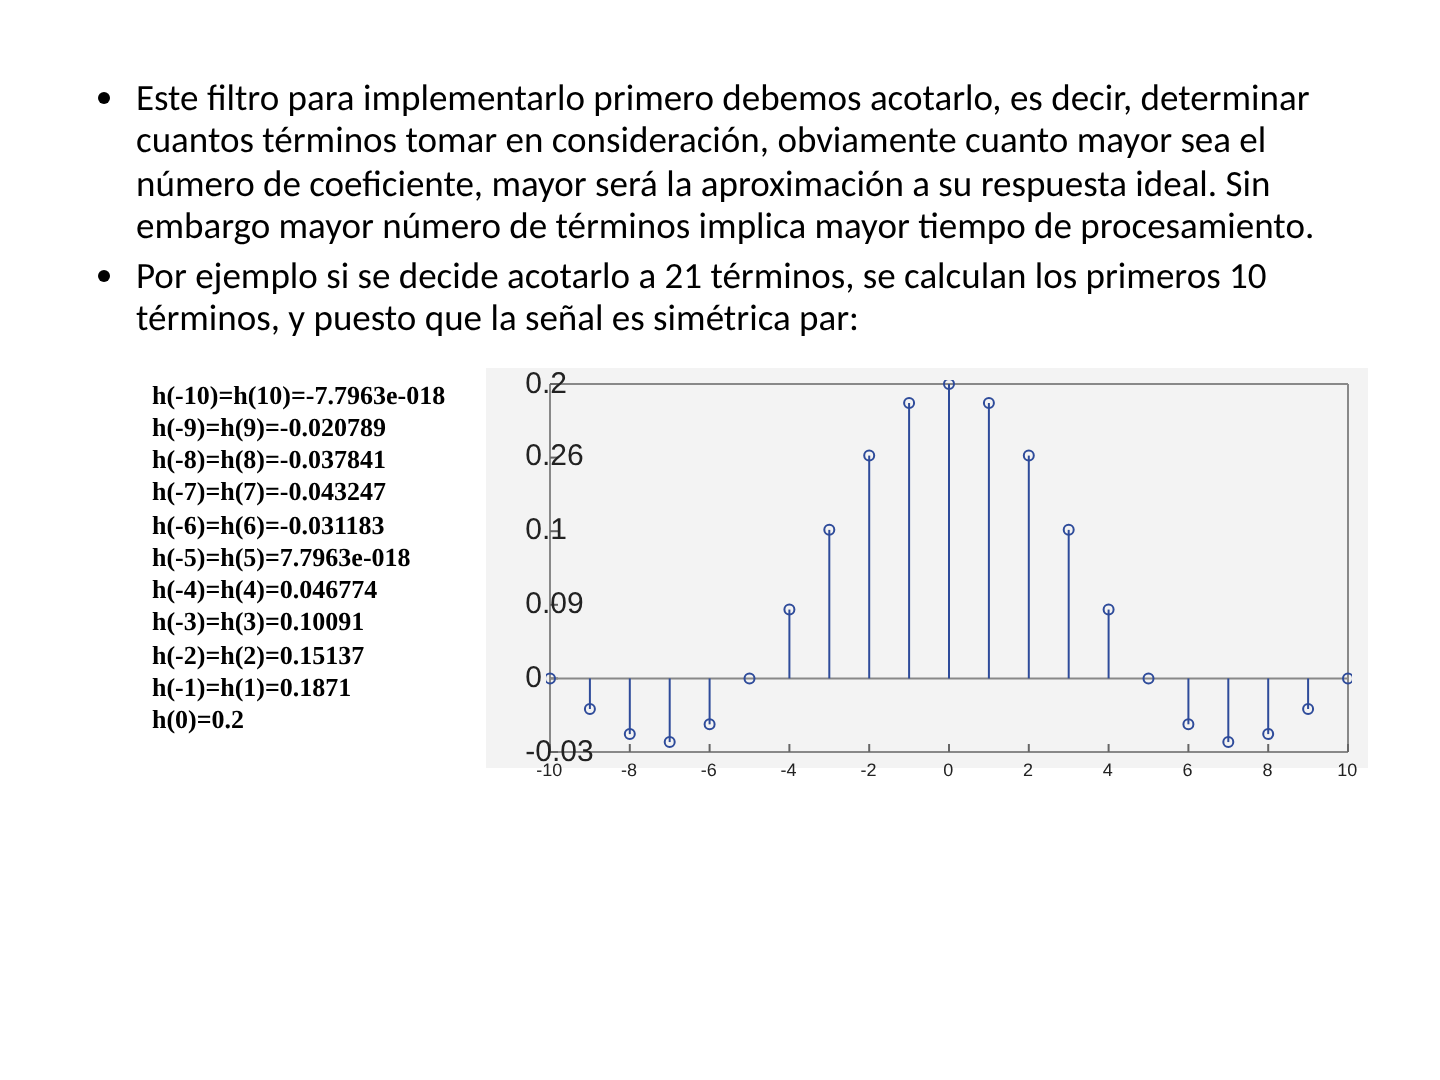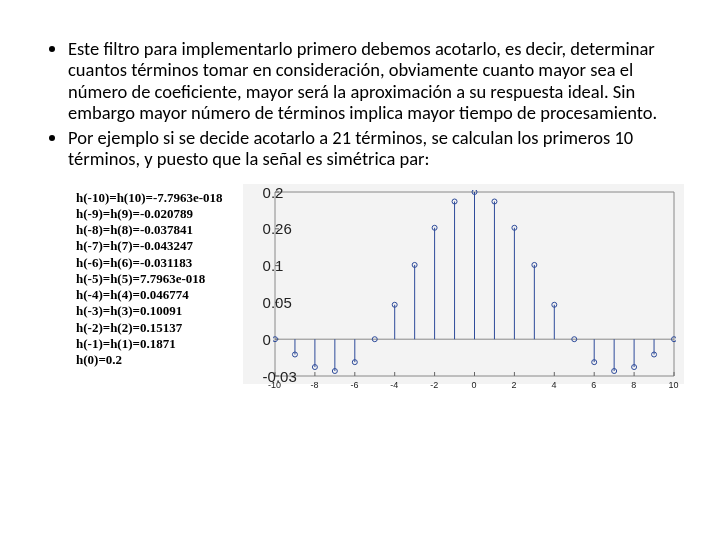--- a/index.html
+++ b/index.html
@@ -148,21 +148,21 @@
               <line x1="361.1" y1="149.20000000000002" x2="361.1" y2="177.05097600000002"></line>
               <circle cx="361.1" cy="177.05097600000002" r="2.5"></circle>
               <line x1="381.04999999999995" y1="149.20000000000002" x2="381.04999999999995" y2="164.500704"></line>
               <circle cx="381.04999999999995" cy="164.500704" r="2.5"></circle>
               <line x1="401" y1="149.20000000000002" x2="401" y2="149.20000000000002"></line>
               <circle cx="401" cy="149.20000000000002" r="2.5"></circle>
             </g>
           </svg>
       <div class="ytick" style="top: 186px;">-0.03</div>
           <div class="ytick" style="top: 149.2px;">0</div>
-          <div class="ytick" style="top: 112.4px;">0.05</div>
+          <div class="ytick" style="top: 112.4px;">0.09</div>
           <div class="ytick" style="top: 75.6px;">0.1</div>
           <div class="ytick" style="top: 38.8px;">0.26</div>
           <div class="ytick" style="top: 2px;">0.2</div>
           <div class="xtick" style="left: 2px;">-10</div>
           <div class="xtick" style="left: 41.9px;">-8</div>
           <div class="xtick" style="left: 81.8px;">-6</div>
           <div class="xtick" style="left: 121.7px;">-4</div>
           <div class="xtick" style="left: 161.6px;">-2</div>
           <div class="xtick" style="left: 201.5px;">0</div>
           <div class="xtick" style="left: 241.4px;">2</div>

